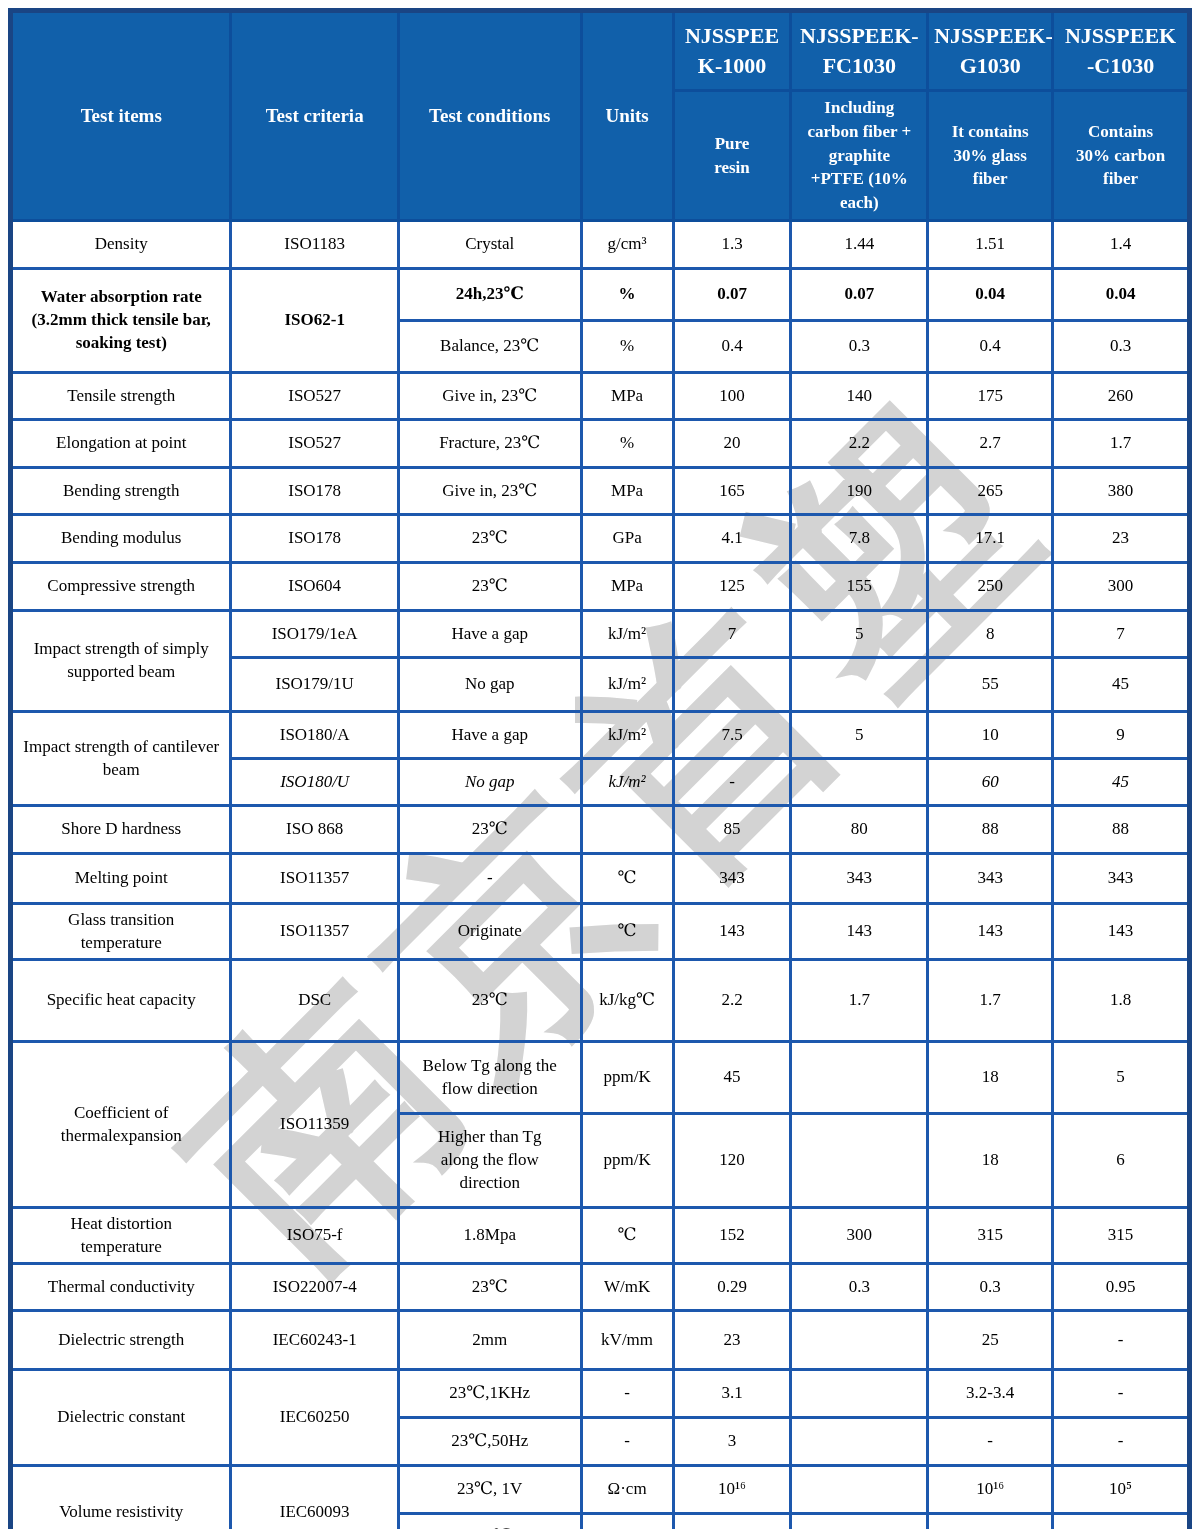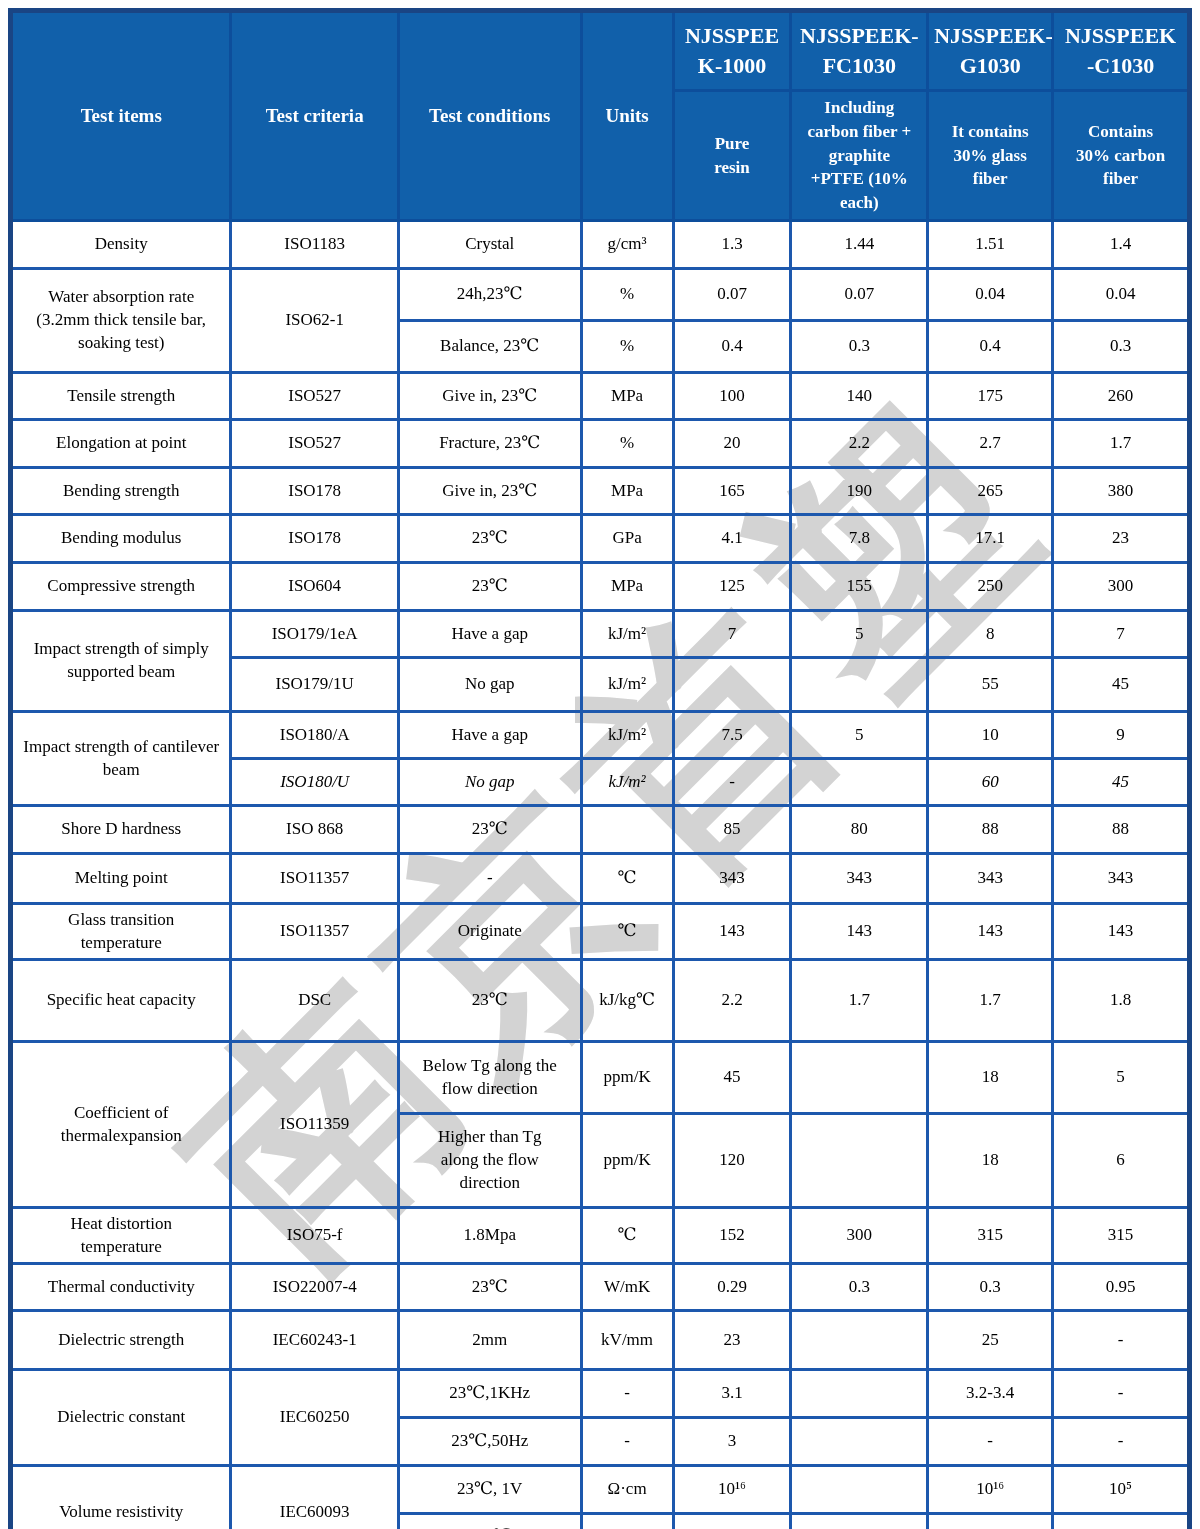--- a/index.html
+++ b/index.html
@@ -123,21 +123,21 @@
         <tr style="height: 48px;">
           <td>Density</td>
           <td>ISO1183</td>
           <td>Crystal</td>
           <td>g/cm³</td>
           <td>1.3</td>
           <td>1.44</td>
           <td>1.51</td>
           <td>1.4</td>
         </tr>
-        <tr style="height: 52px;">
+        <tr style="height: 52px; font-weight: bold;">
           <td rowspan="2">Water absorption rate
 (3.2mm thick tensile bar,
 soaking test)</td>
           <td rowspan="2">ISO62-1</td>
           <td>24h,23℃</td>
           <td>%</td>
           <td>0.07</td>
           <td>0.07</td>
           <td>0.04</td>
           <td>0.04</td>

